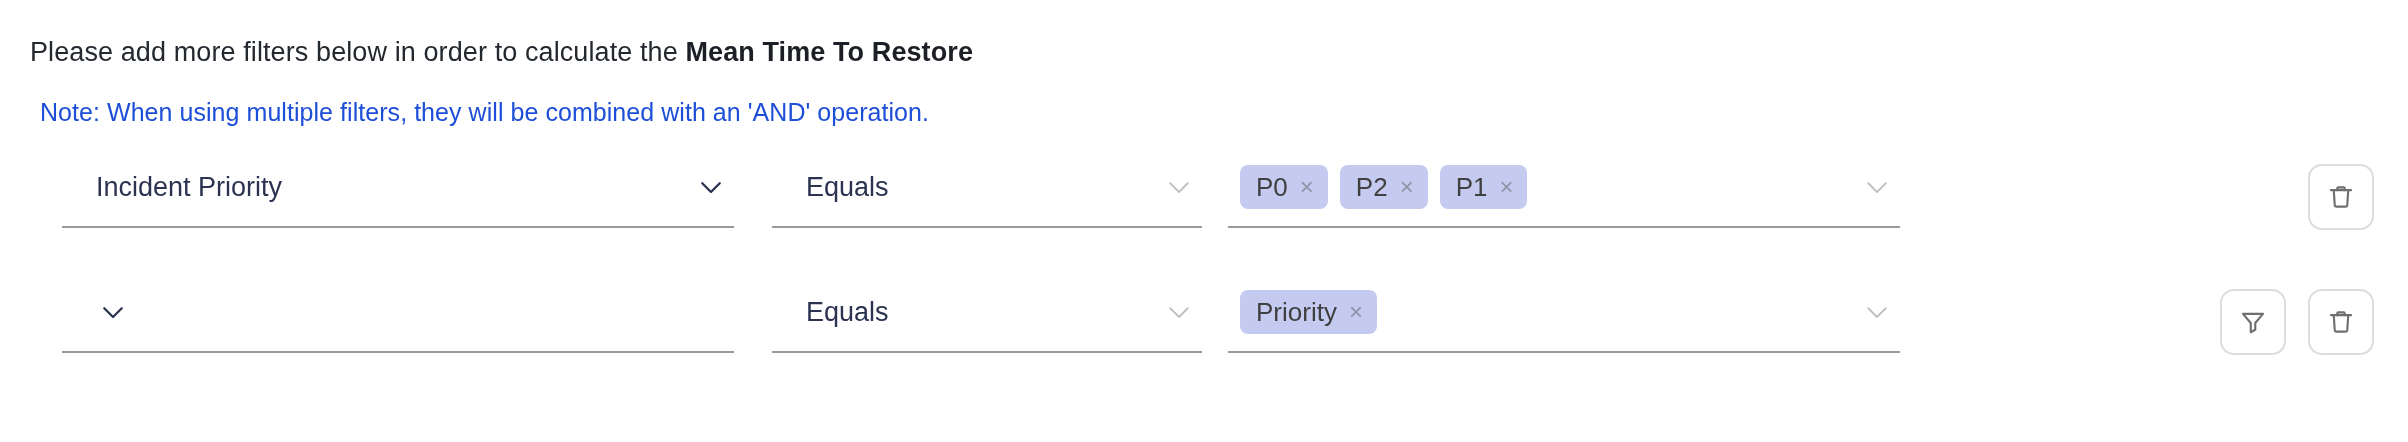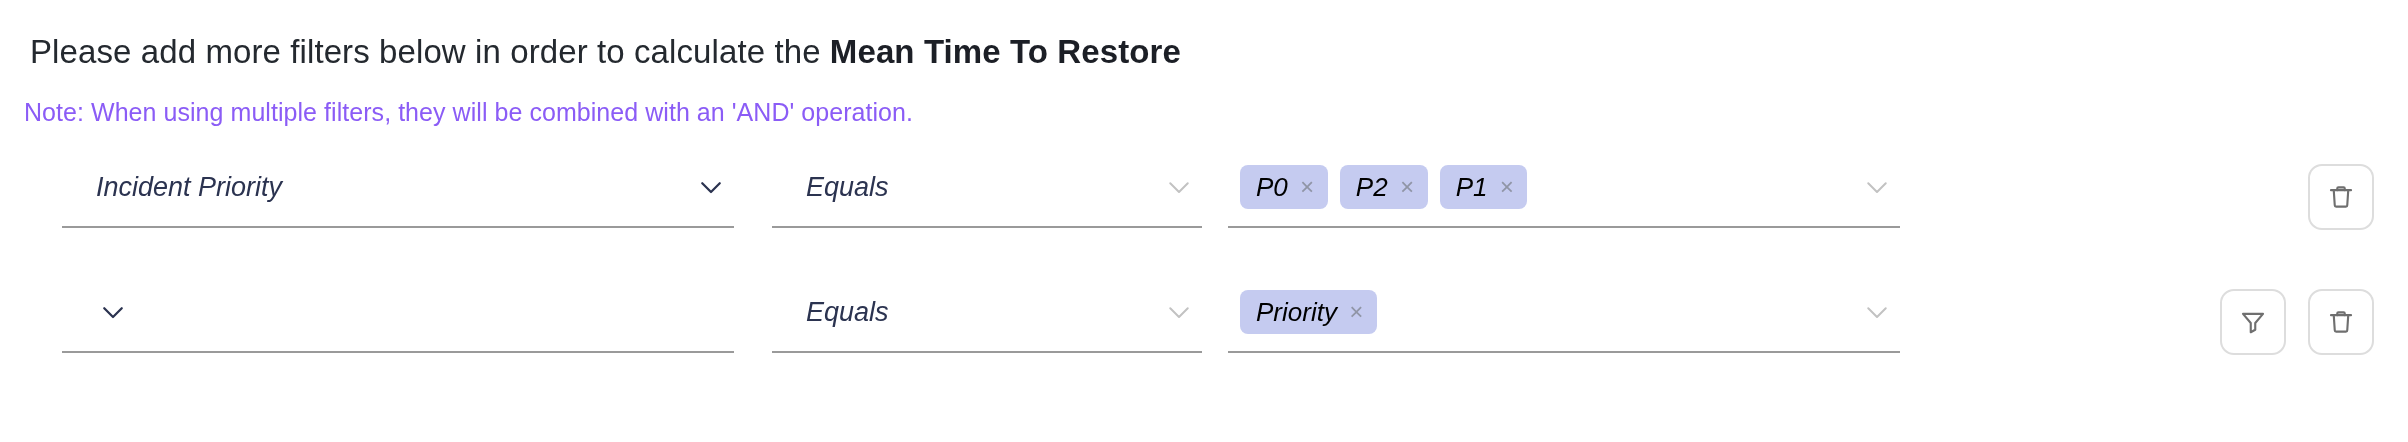--- a/index.html
+++ b/index.html
@@ -21,48 +21,47 @@
     height: 442px;
     box-sizing: border-box;
     padding: 0;
   }
 
   
   .header-line {
     position: absolute;
     left: 30px;
     top: 36px;
-    font-size: 33px;
+    font-size: 27px;
     line-height: 32px;
     color: #24292f;
     white-space: nowrap;
     letter-spacing: 0.1px;
   }
   .header-line .strong {
     font-weight: 700;
     color: #1c1f26;
   }
   .note-line {
     position: absolute;
-    left: 24px;
+    left: 40px;
     top: 97px;
     font-size: 25px;
     line-height: 30px;
-    color: #8b5cf6;
+    color: #1d4ed8;
     white-space: nowrap;
     letter-spacing: 0.05px;
   }
 
   
   .filter-row {
     position: absolute;
     left: 0;
     width: 2408px;
     height: 70px;
-    font-style: italic;
   }
   .filter-row.row-1 { top: 160px; }
   .filter-row.row-2 { top: 285px; }
 
   
   .select {
     position: absolute;
     box-sizing: border-box;
     height: 68px;
     border-bottom: 2px solid #9a9a9a;
@@ -111,21 +110,21 @@
     gap: 10px;
     background: #c5cbf0;
     border-radius: 8px;
     padding: 8px 12px 8px 16px;
     height: 44px;
     box-sizing: border-box;
     cursor: default;
   }
   .chip-label {
     font-size: 26px;
-    color: #000000;
+    color: #404040;
     line-height: 28px;
     white-space: nowrap;
   }
   .chip-x {
     font-size: 24px;
     color: #9095a6;
     line-height: 24px;
     cursor: pointer;
     padding: 0 2px;
   }

